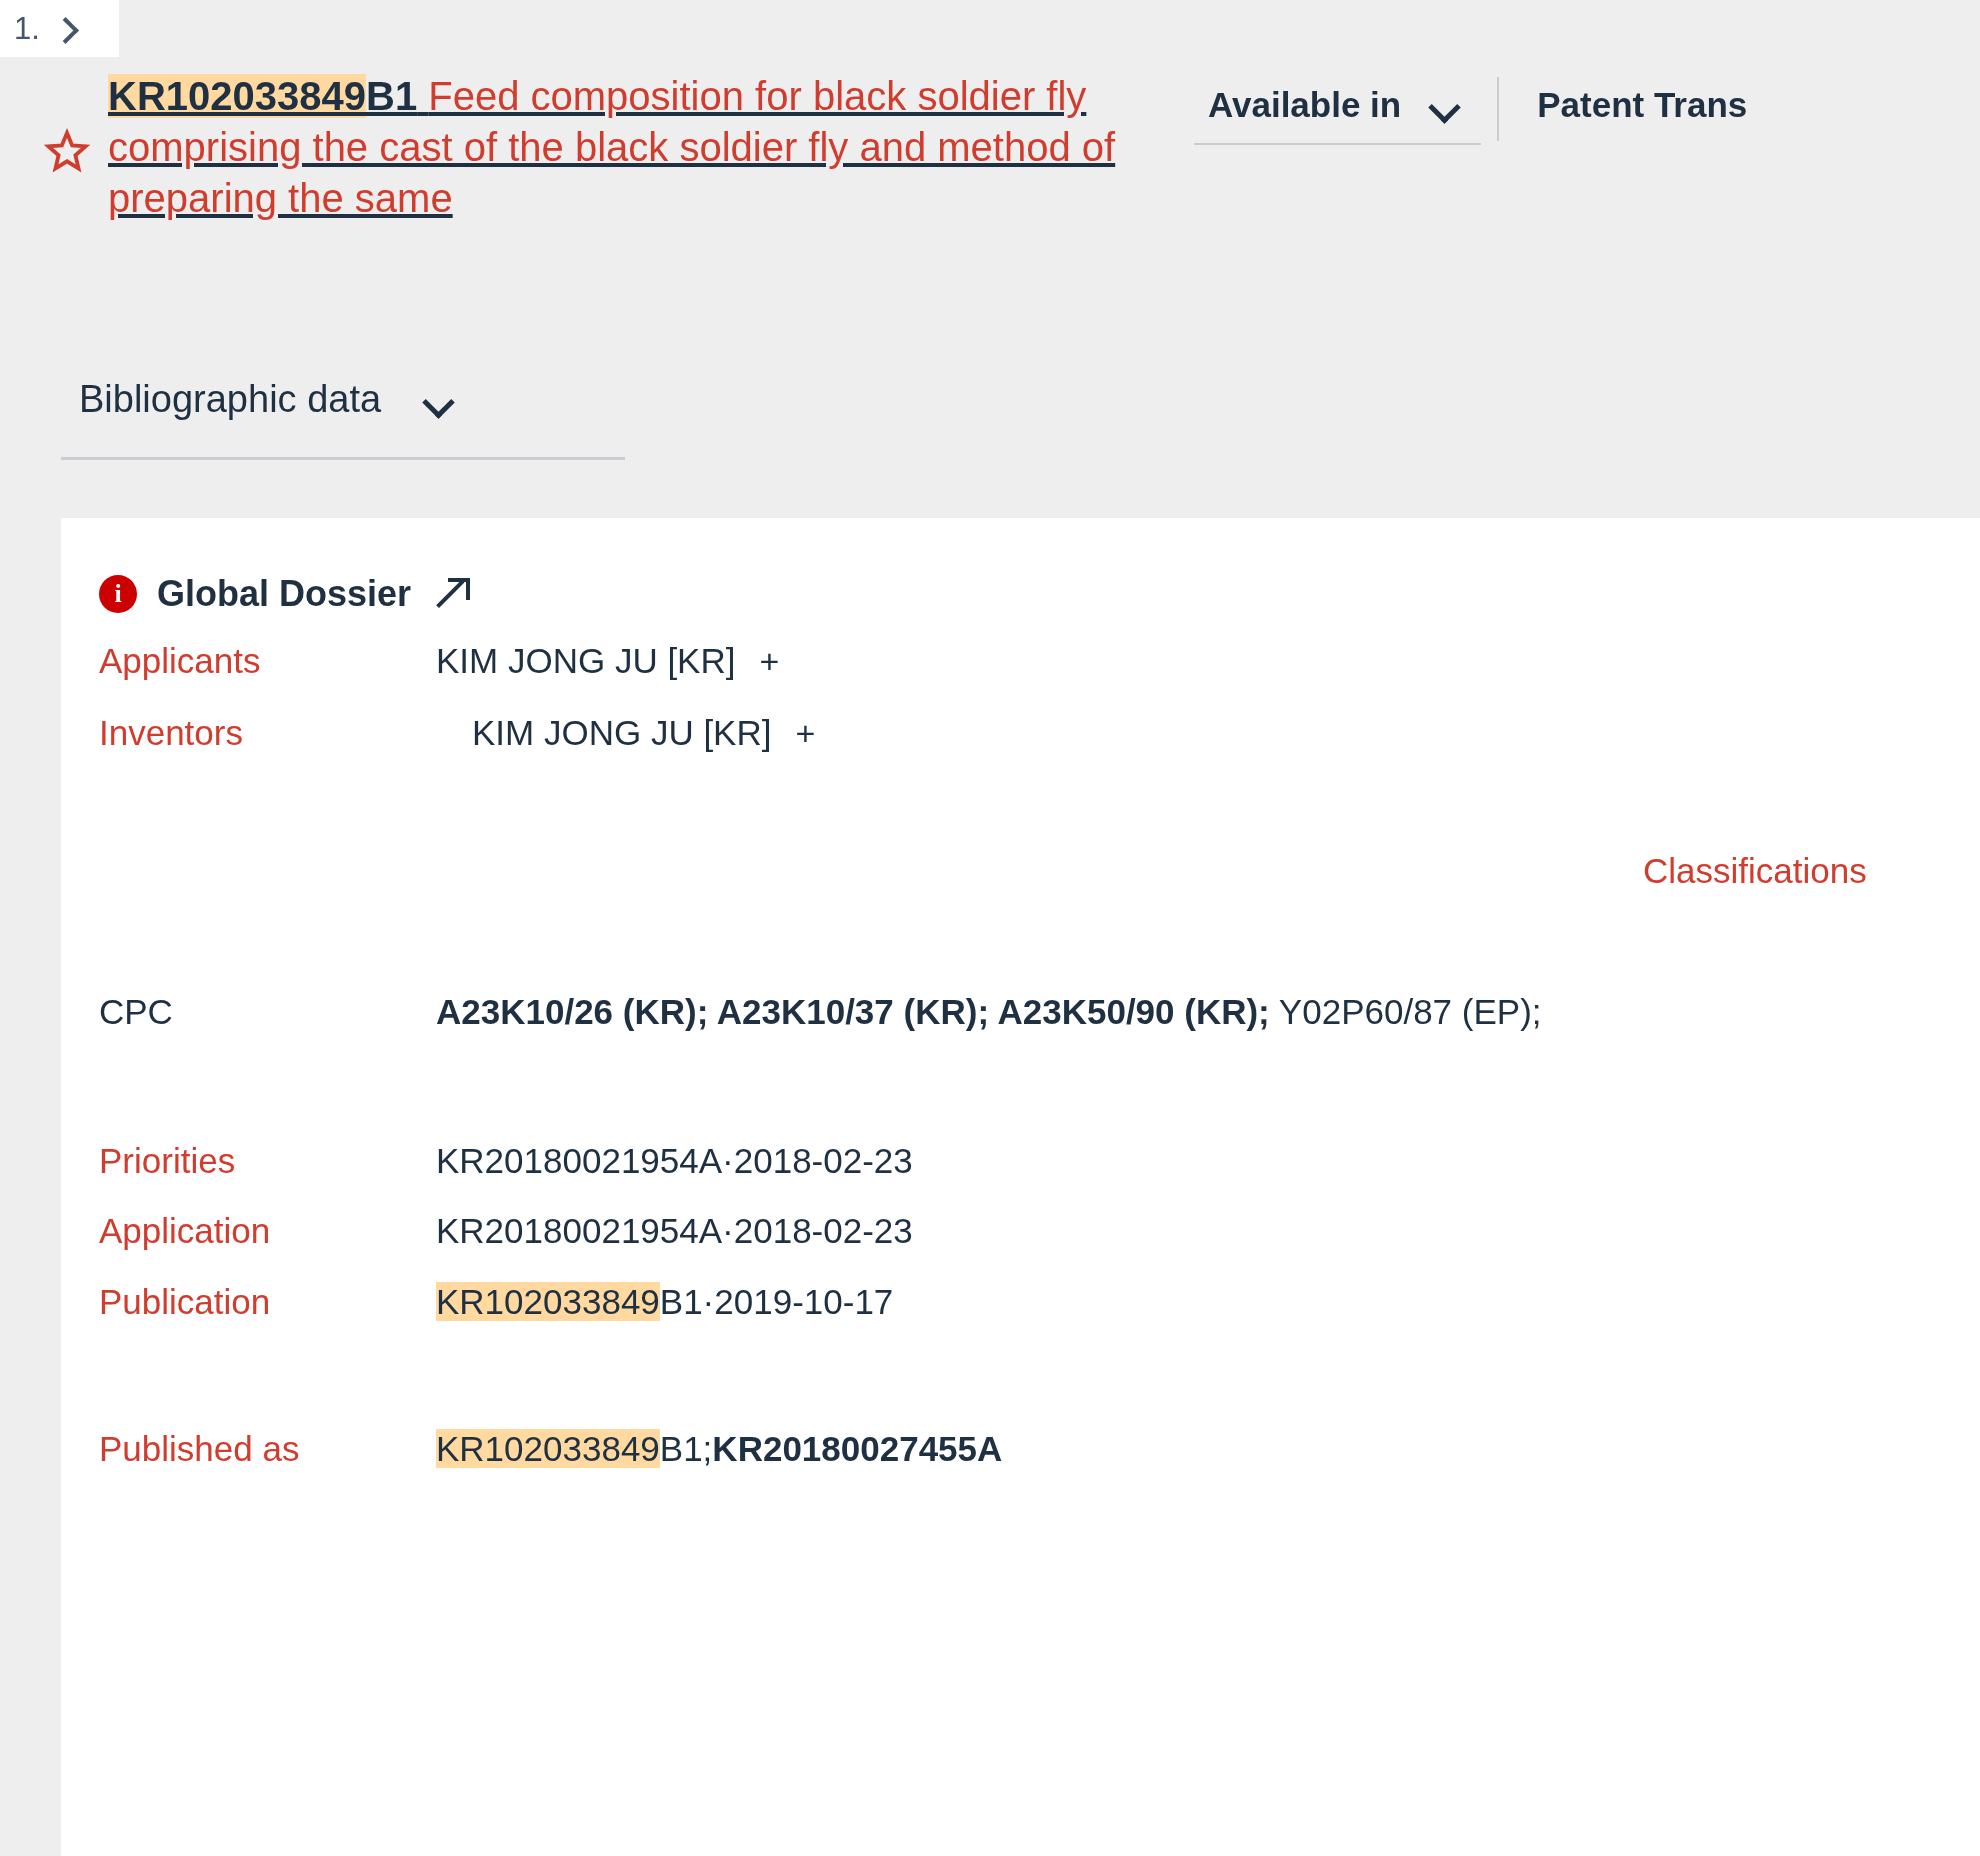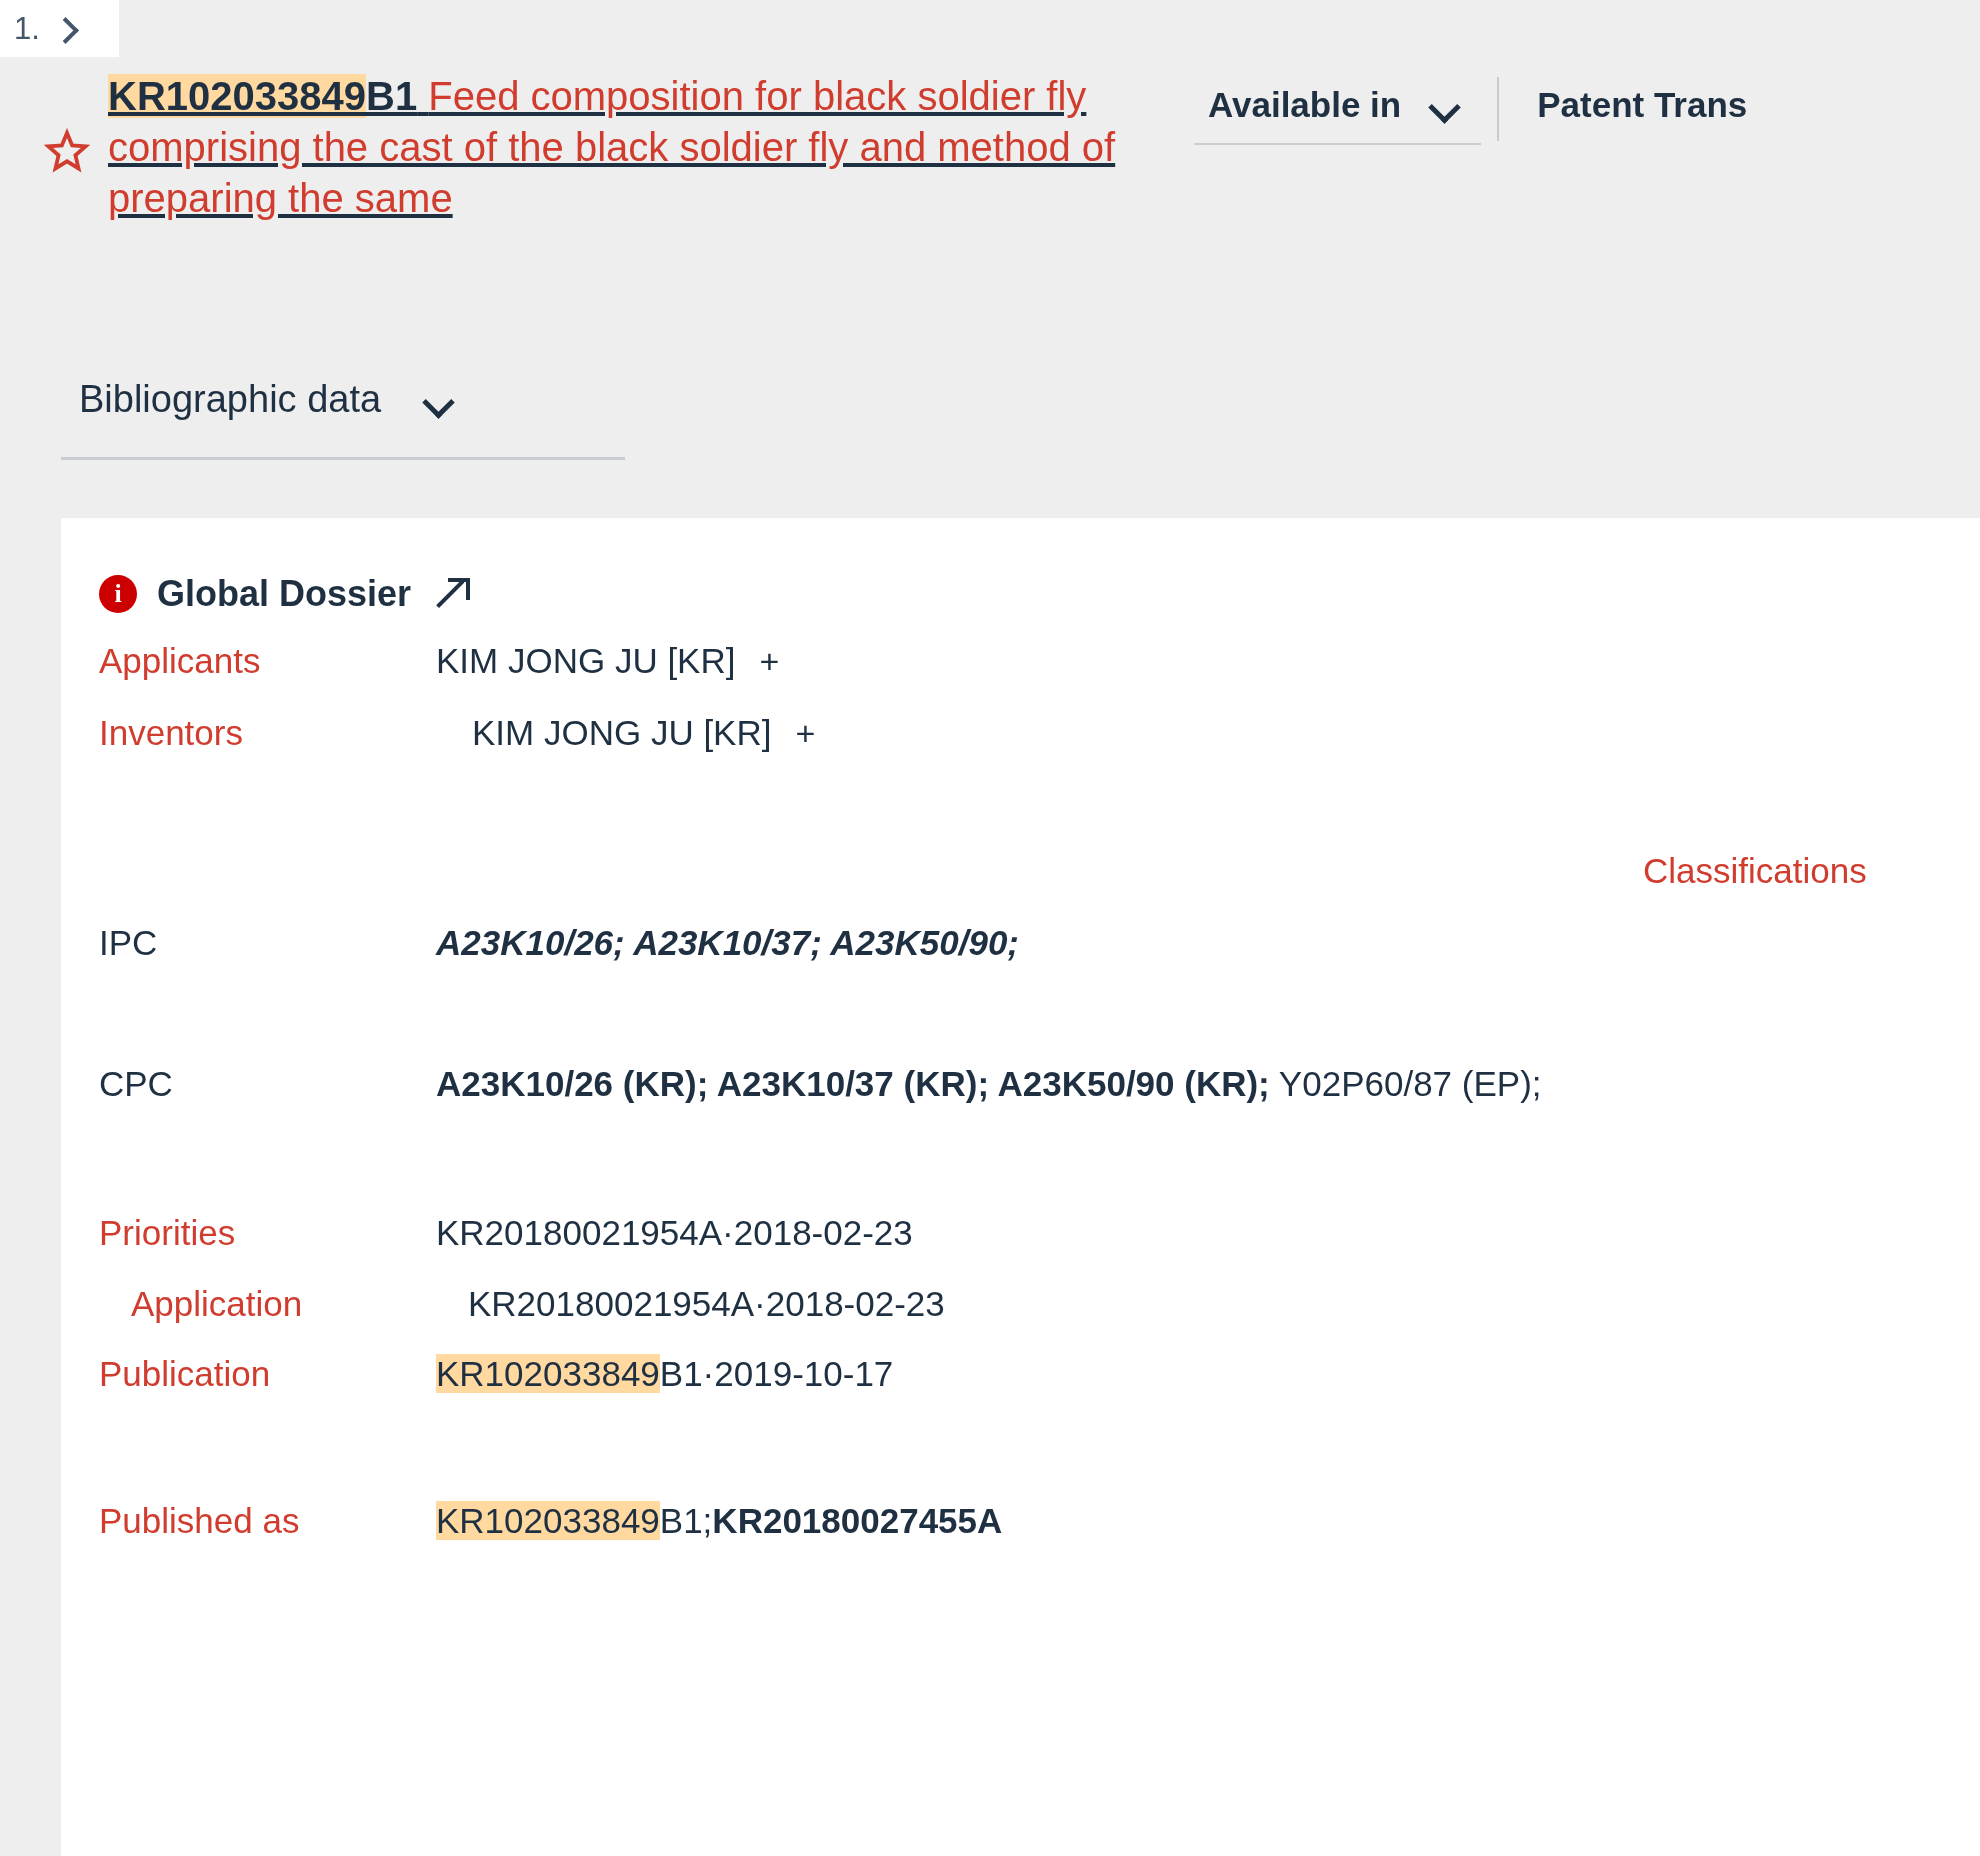--- a/index.html
+++ b/index.html
@@ -258,21 +258,21 @@
   }
   .b { font-weight: bold; }
   .bi { font-weight: bold; font-style: italic; }
 
   .sp-applicants { margin-top: 0px; }
   .sp-inventors  { margin-top: 32px; gap: 36px; }
   .sp-class      { margin-top: 97px; justify-content: flex-end; }
   .sp-ipc        { margin-top: 32px; }
   .sp-cpc        { margin-top: 101px; }
   .sp-prio       { margin-top: 109px; }
-  .sp-app        { margin-top: 30px; margin-left: 32px; }
+  .sp-app        { margin-top: 30px; }
   .sp-pub        { margin-top: 30px; }
   .sp-pubas      { margin-top: 107px; }
 
   
   .star-icon path {
     fill: none;
     stroke: #d03c2d;
     stroke-width: 2;
   }
 </style>
@@ -337,24 +337,20 @@
       <div class="value">
         <span>KIM JONG JU [KR]</span><span class="plus">+</span>
       </div>
     </div>
 
     <div class="row sp-class">
       <div class="label">Classifications</div>
       <div class="value"></div>
     </div>
 
-    <div class="row sp-ipc">
-      <div class="label dark">IPC</div>
-      <div class="value bi">A23K10/26; A23K10/37; A23K50/90;</div>
-    </div>
 
     <div class="row sp-cpc">
       <div class="label dark">CPC</div>
       <div class="value"><span class="b">A23K10/26 (KR); A23K10/37 (KR); A23K50/90 (KR);</span><span> Y02P60/87 (EP);</span></div>
     </div>
 
     <div class="row sp-prio">
       <div class="label">Priorities</div>
       <div class="value">KR20180021954A·2018-02-23</div>
     </div>

